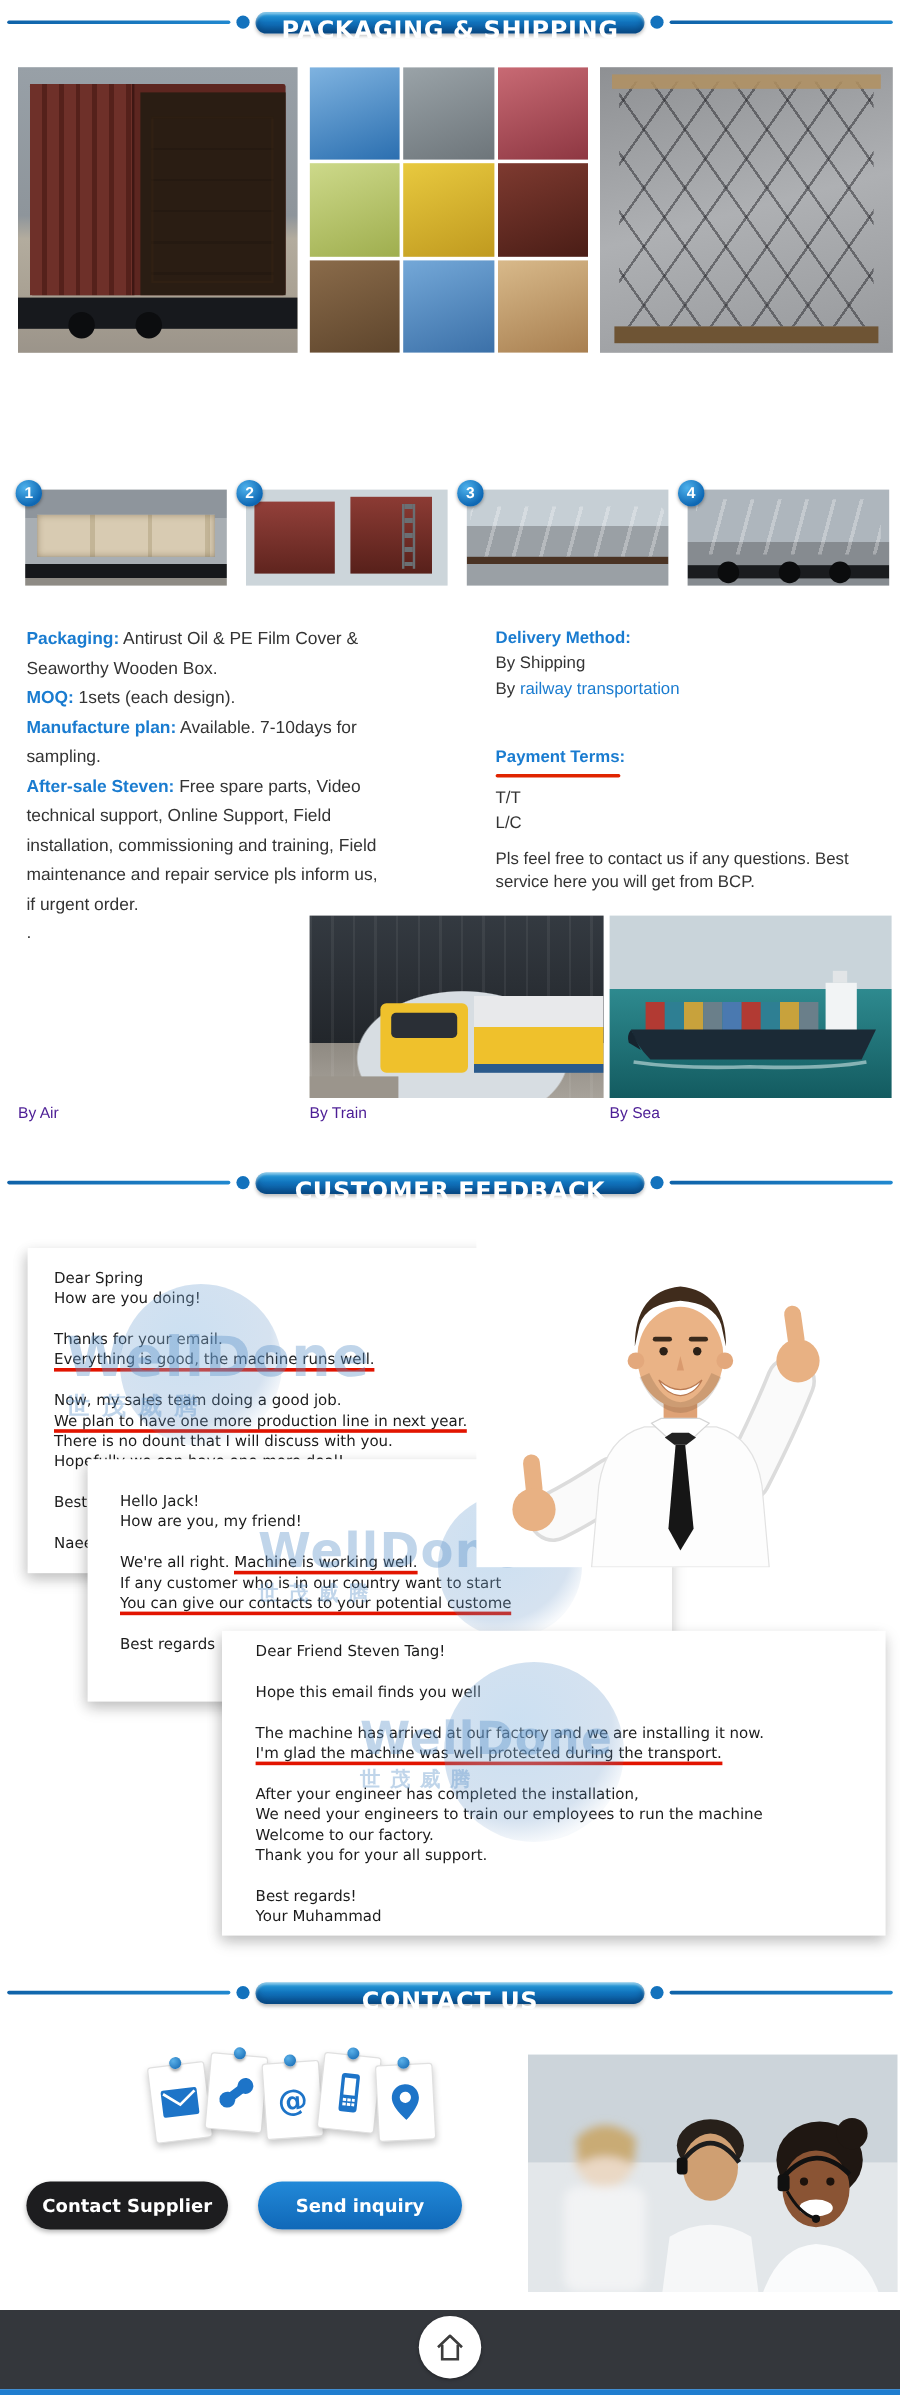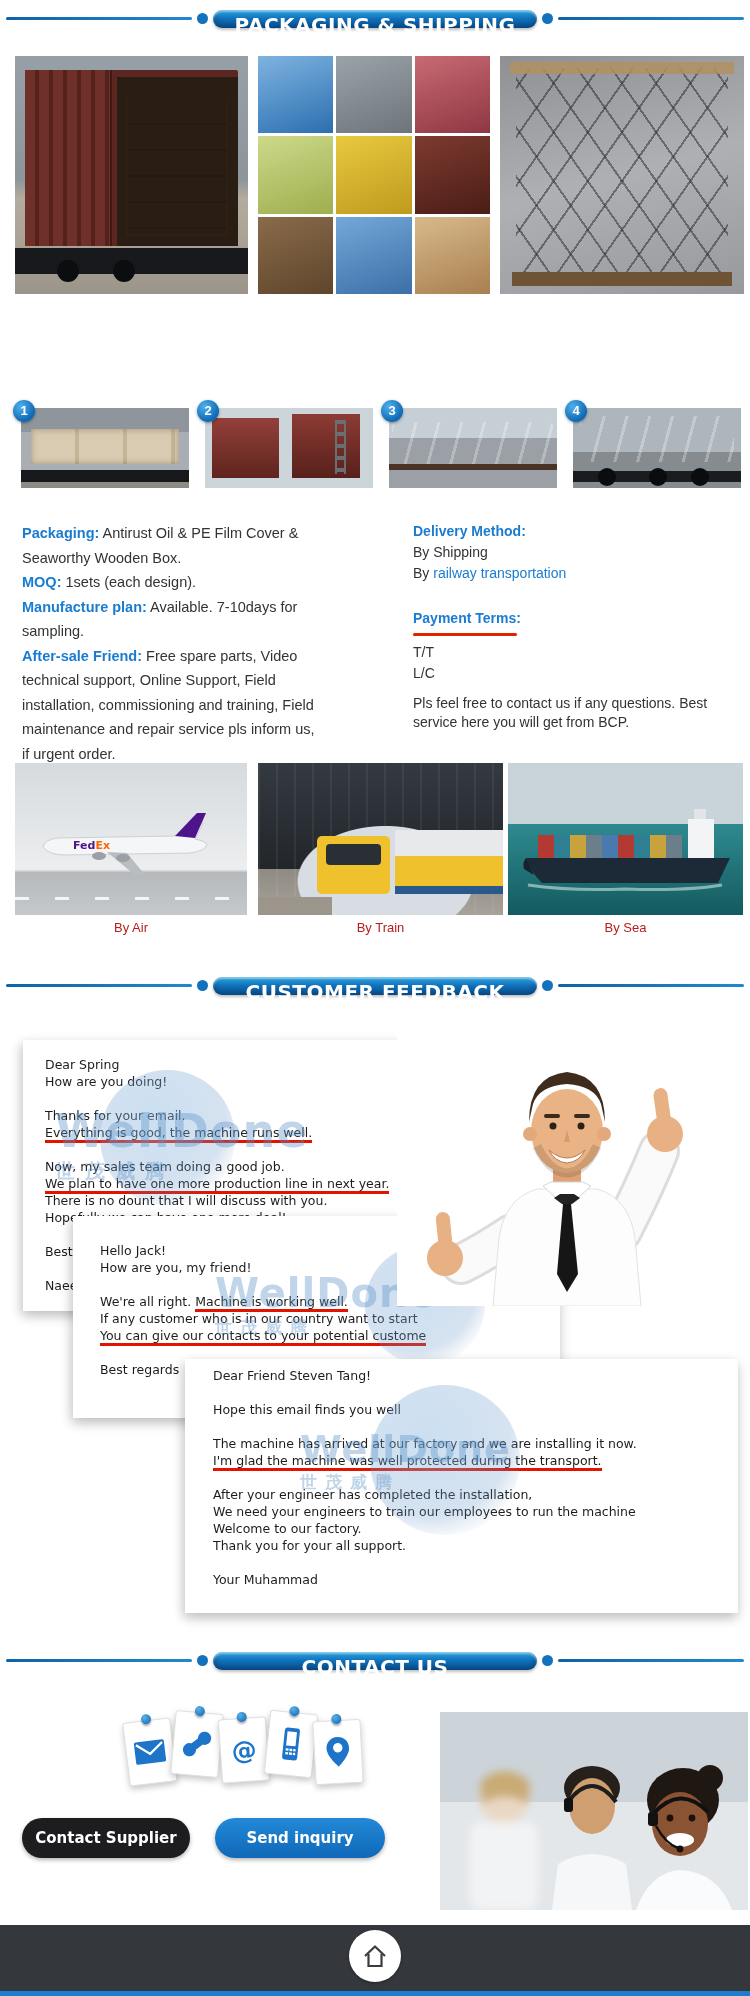--- a/index.html
+++ b/index.html
@@ -75,25 +75,25 @@
   .n4{background:linear-gradient(180deg,#aeb6bd 0%,#aeb6bd 55%,#868b90 55%,#868b90 100%);}
   .n4 .chassis{position:absolute;bottom:8%;height:13%;left:0;right:0;background:#1a1c1f;}
   .n4 .w{position:absolute;width:18px;height:18px;border-radius:50%;background:#0b0c0d;bottom:2%;}
 
   
   .info-left{position:absolute;left:22px;top:521px;width:303px;font-size:14.5px;line-height:24.5px;color:#333;}
   .info-right{position:absolute;left:413px;top:521px;width:322px;font-size:14px;line-height:21px;color:#333;}
   .blue-label{color:#1a7cd0;font-weight:bold;}
   .link-blue{color:#1a7cd0;font-weight:normal;cursor:pointer;}
   .red-rule{width:104px;height:3px;background:#e02400;border-radius:2px;margin:4px 0 6px;}
-  .pay-block{margin-top:24px;}
+  .pay-block{margin-top:36px;}
   .note{margin-top:10px;line-height:19px;}
 
   
-  .cap{position:absolute;top:920px;text-align:center;font-size:13px;color:#b91c1c;}
+  .cap{position:absolute;top:920px;text-align:left;font-size:13px;color:#4c1d95;}
 
   .byair{background:linear-gradient(180deg,#d6dade 0%,#eceeef 70%,#b6b9bc 72%,#c6c9cb 100%);}
   .runline{position:absolute;bottom:10%;left:0;right:0;height:3px;
            background:repeating-linear-gradient(90deg,#f4f4f4 0 14px,transparent 14px 40px);}
   .bytrain{background:
      radial-gradient(ellipse 150px 95px at 52% 78%, #d7dde2 0 58%, rgba(0,0,0,0) 59%),
      repeating-linear-gradient(90deg, rgba(255,255,255,.06) 0 2px, transparent 2px 18px),
      linear-gradient(180deg,#343a41 0%,#22262b 70%,#8f8a82 70%,#a7a29a 100%);}
   .cab{position:absolute;left:24%;top:48%;width:30%;height:38%;background:#efc12c;border-radius:5px;}
   .cab .glass{position:absolute;left:12%;top:14%;width:76%;height:36%;background:#2a2f36;border-radius:4px;}
@@ -209,48 +209,37 @@
       <div class="w" style="left:45%"></div>
       <div class="w" style="left:70%"></div>
     </div>
     <div class="badge">4</div>
   </div>
 
   <div class="info-left">
     <span class="blue-label">Packaging:</span><span>  Antirust Oil &amp; PE Film Cover &amp; Seaworthy Wooden Box.</span><br>
     <span class="blue-label">MOQ:</span><span> 1sets (each design).</span><br>
     <span class="blue-label">Manufacture plan:</span><span>  Available. 7-10days for sampling.</span><br>
-    <span class="blue-label">After-sale Friend:</span><span> Free spare parts, Video technical support, Online Support, Field installation, commissioning and training, Field maintenance and repair service pls inform us, if urgent order.</span><br>
+    <span class="blue-label">After-sale Steven:</span><span> Free spare parts, Video technical support, Online Support, Field installation, commissioning and training, Field maintenance and repair service pls inform us, if urgent order.</span><br>
     <span>.</span>
   </div>
 
   <div class="info-right">
     <div class="blue-label">Delivery Method:</div>
     <div>By Shipping</div>
     <div><span>By </span><span class="link-blue">railway transportation</span></div>
     <div class="pay-block">
       <div class="blue-label">Payment Terms:</div>
       <div class="red-rule"></div>
       <div>T/T</div>
       <div>L/C</div>
       <div class="note">Pls feel free to contact us if any questions. Best service here you will get from BCP.</div>
     </div>
   </div>
 
-  <div class="ph byair" style="left:15px;top:763px;width:232px;height:152px">
-    <div class="runline"></div>
-    <svg width="232" height="152" viewBox="0 0 232 152">
-      <path d="M28 84 Q30 76 44 75 L160 73 Q172 70 182 60 L188 60 L180 76 Q190 78 192 82 Q190 88 175 90 L50 92 Q34 92 28 84 Z" fill="#f5f6f8" stroke="#c4c6ca" stroke-width="0.8"></path>
-      <path d="M160 73 L182 50 L191 50 L180 75 Z" fill="#4d148c"></path>
-      <path d="M92 89 L120 112 L130 112 L112 90 Z" fill="#b9bdc2"></path>
-      <ellipse cx="84" cy="93" rx="7" ry="4" fill="#9aa0a6"></ellipse>
-      <ellipse cx="108" cy="95" rx="7" ry="4" fill="#9aa0a6"></ellipse>
-      <text x="58" y="86" font-size="11" font-weight="bold" font-family="DejaVu Sans,sans-serif"><tspan fill="#4d148c">Fed</tspan><tspan fill="#ff6600">Ex</tspan></text>
-    </svg>
-  </div>
   <div class="ph bytrain" style="left:258px;top:763px;width:245px;height:152px">
     <div class="cab">
         <div class="glass"></div>
       </div>
     <div class="tbody"></div>
     <div class="platform"></div>
   </div>
   <div class="ph bysea" style="left:508px;top:763px;width:235px;height:152px">
     <svg width="235" height="152" viewBox="0 0 235 152">
       <rect x="30" y="72" width="16" height="24" fill="#b23a33"></rect>
@@ -355,20 +344,21 @@
     <div class="ln">Hope this email finds you well</div>
     <div class="blankln"></div>
     <div class="ln">The machine has arrived at our factory and we are installing it now.</div>
     <div class="ln"><span class="rl">I'm glad the machine was well protected during the transport.</span></div>
     <div class="blankln"></div>
     <div class="ln">After your engineer has completed the installation,</div>
     <div class="ln">We need your engineers to train our employees to run the machine</div>
     <div class="ln">Welcome to our factory.</div>
     <div class="ln">Thank you for your all support.</div>
     <div class="blankln"></div>
+    <div class="ln">Best regards!</div>
     <div class="ln">Your Muhammad</div>
   </div>
   <div class="wm" style="left:300px;top:1385px;width:300px;z-index:6">
     <div class="wm-globe" style="left:70px;top:0;width:150px;height:150px"></div>
     <div class="wm-brand" style="font-size:38px;margin-top:42px">WellDone</div>
     <div class="wm-cn" style="font-size:17px;letter-spacing:8px">世茂威腾</div>
   </div>
 
   <div class="banner" style="top:1645px">
     <div class="bline"></div>

